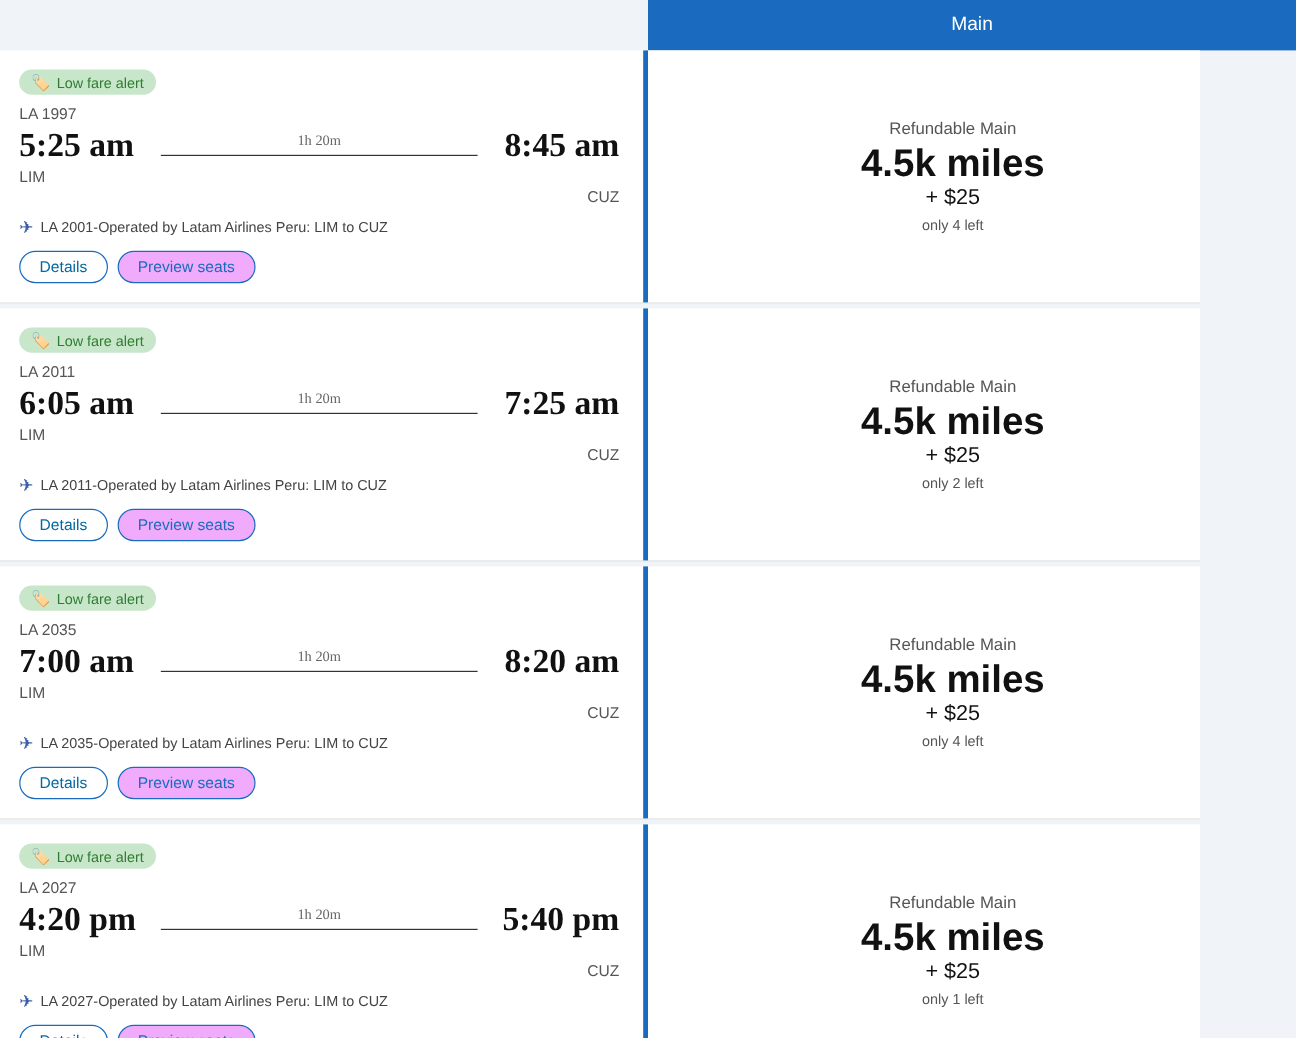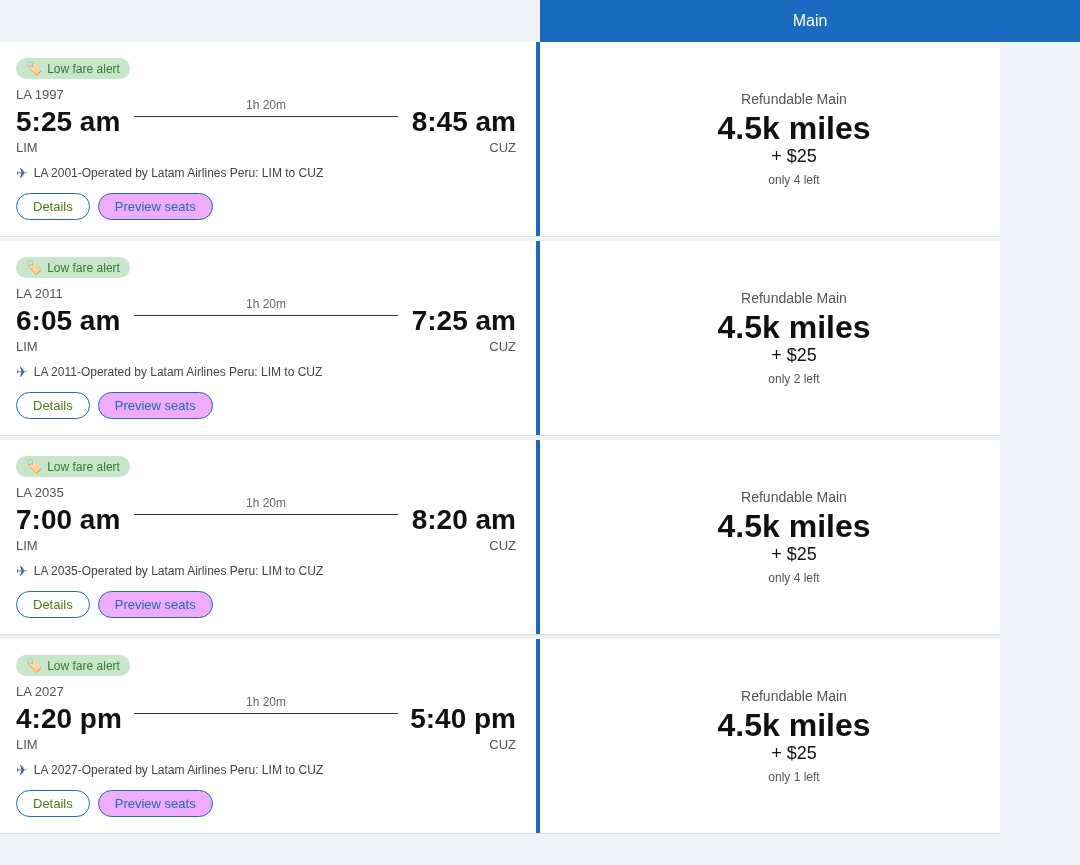--- a/index.html
+++ b/index.html
@@ -64,23 +64,24 @@
     }
 
     .flight-number {
       font-size: 13px;
       color: #555;
       margin-bottom: 4px;
     }
 
     .times-row {
       display: flex;
-      align-items: flex-start;
+      align-items: flex-end;
       gap: 0;
       margin-bottom: 2px;
+      font-family: Liberation Serif, serif;
     }
 
     .depart-time {
       font-size: 28px;
       font-weight: 600;
       color: #111;
       min-width: 110px;
     }
 
     .duration-line {
@@ -119,20 +120,21 @@
       margin-bottom: 10px;
     }
 
     .airport-code {
       font-size: 13px;
       color: #555;
     }
 
     .airport-arrive {
       text-align: right;
+      margin-top: 16px;
     }
 
     .operated-by {
       display: flex;
       align-items: center;
       gap: 6px;
       font-size: 12px;
       color: #444;
       margin-bottom: 12px;
     }
@@ -145,21 +147,21 @@
     .action-buttons {
       display: flex;
       gap: 8px;
     }
 
     .btn-details {
       padding: 0 16px;
       border: 1px solid #1a6bbf;
       border-radius: 16px;
       background: white;
-      color: #4d7c0f;
+      color: #0369a1;
       font-size: 13px;
       cursor: pointer;
     }
 
     .btn-preview {
       padding: 5px 16px;
       border: 1px solid #1a6bbf;
       border-radius: 16px;
       background: #f0abfc;
       color: #1a6bbf;

